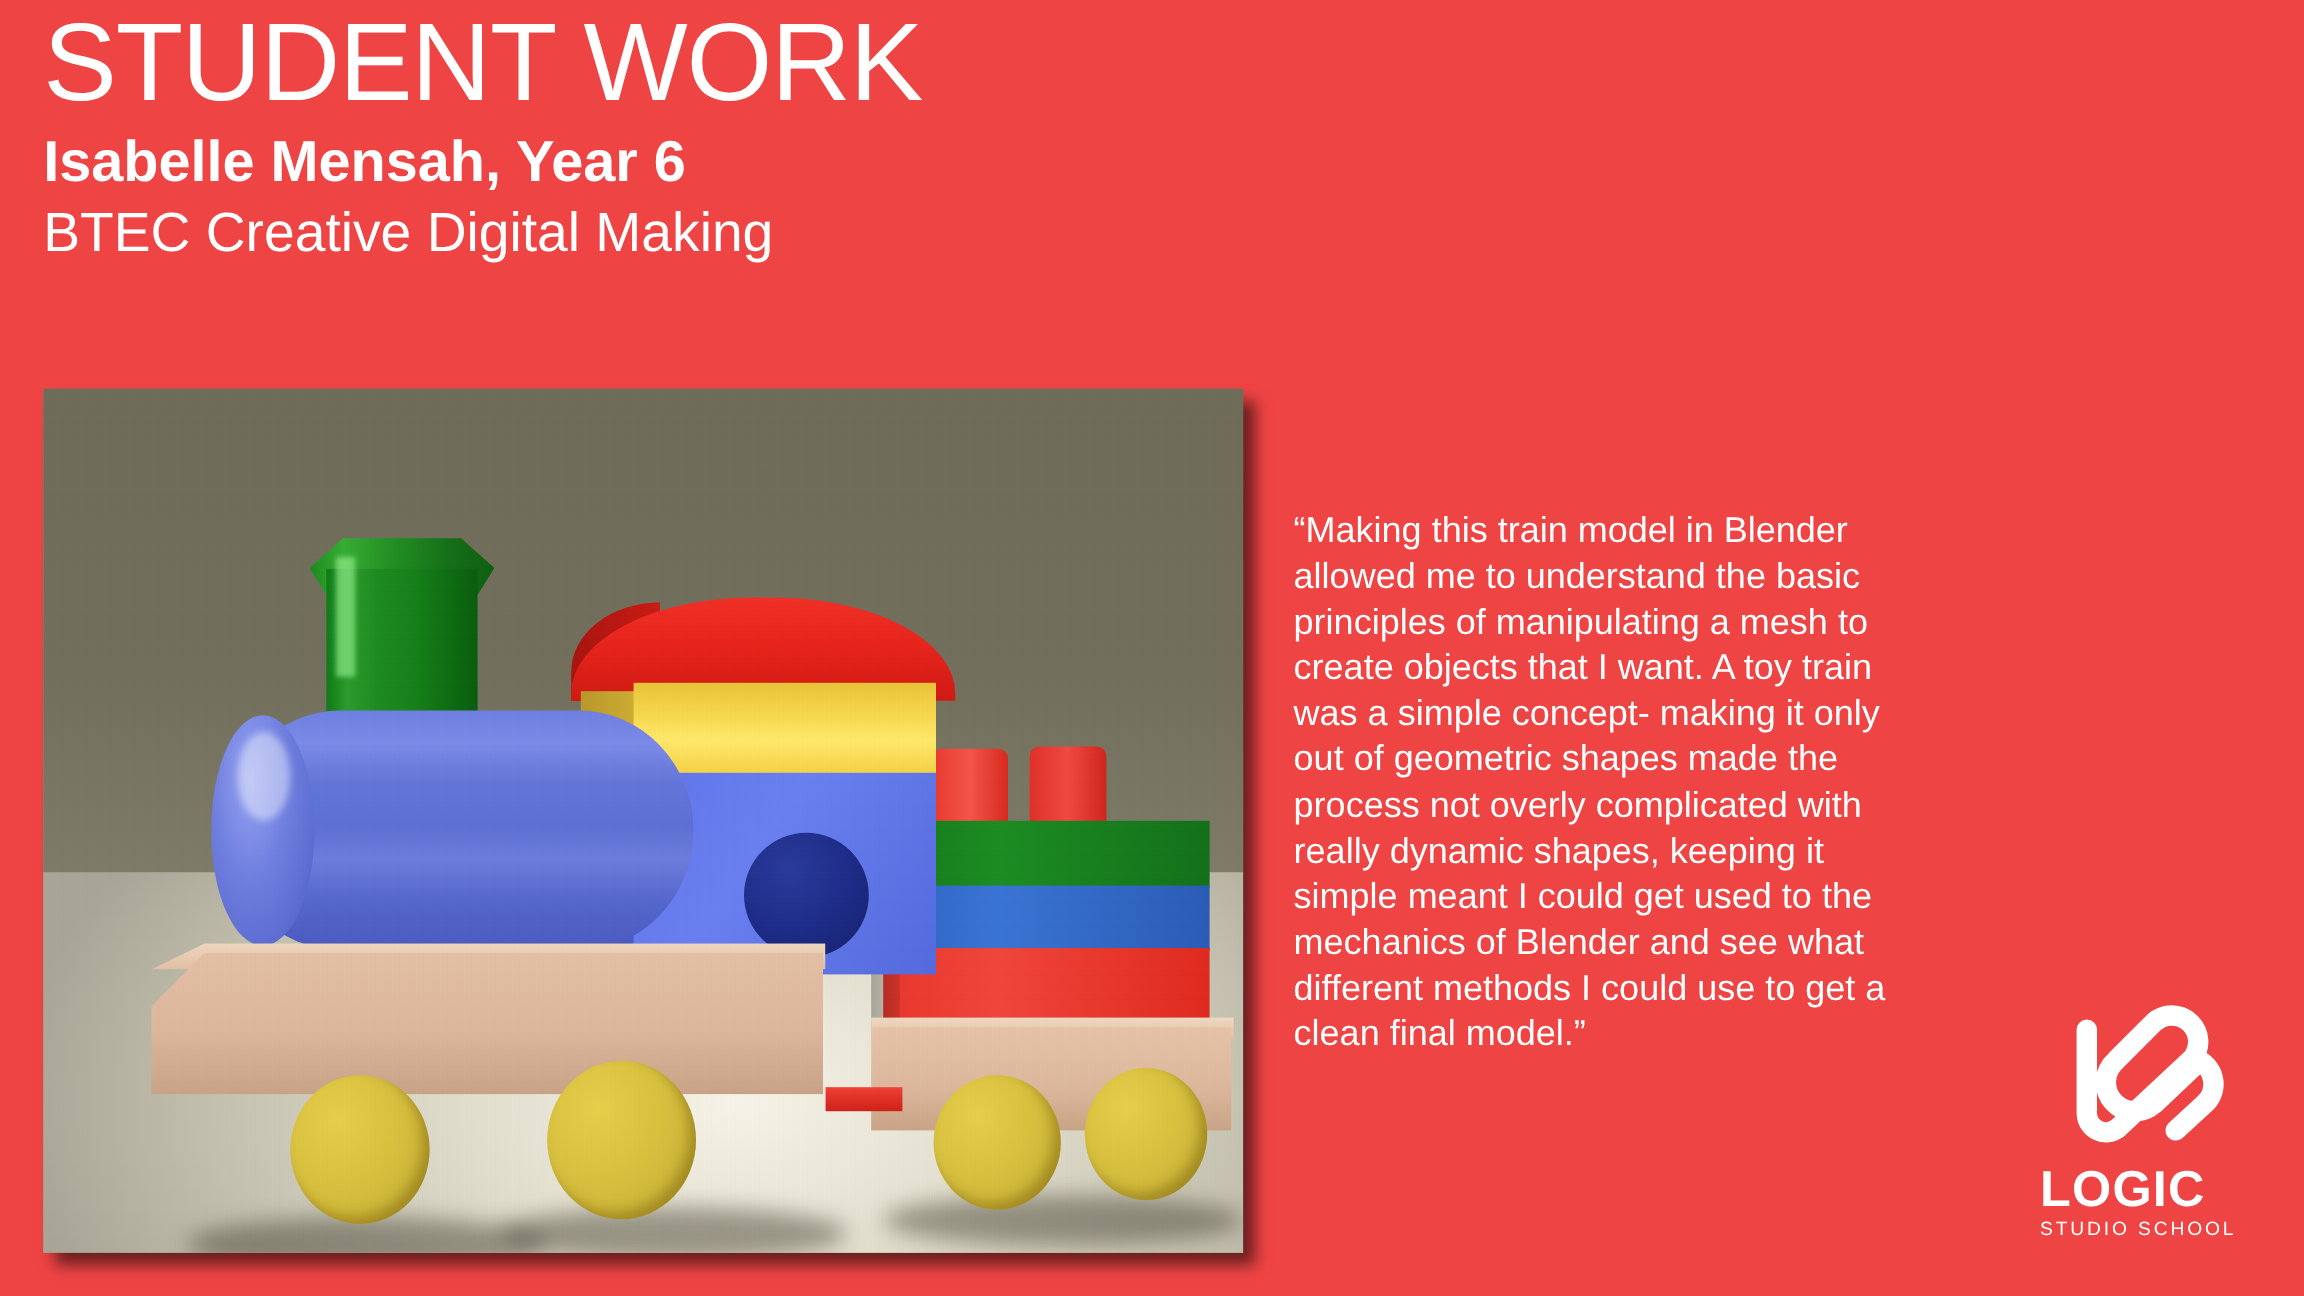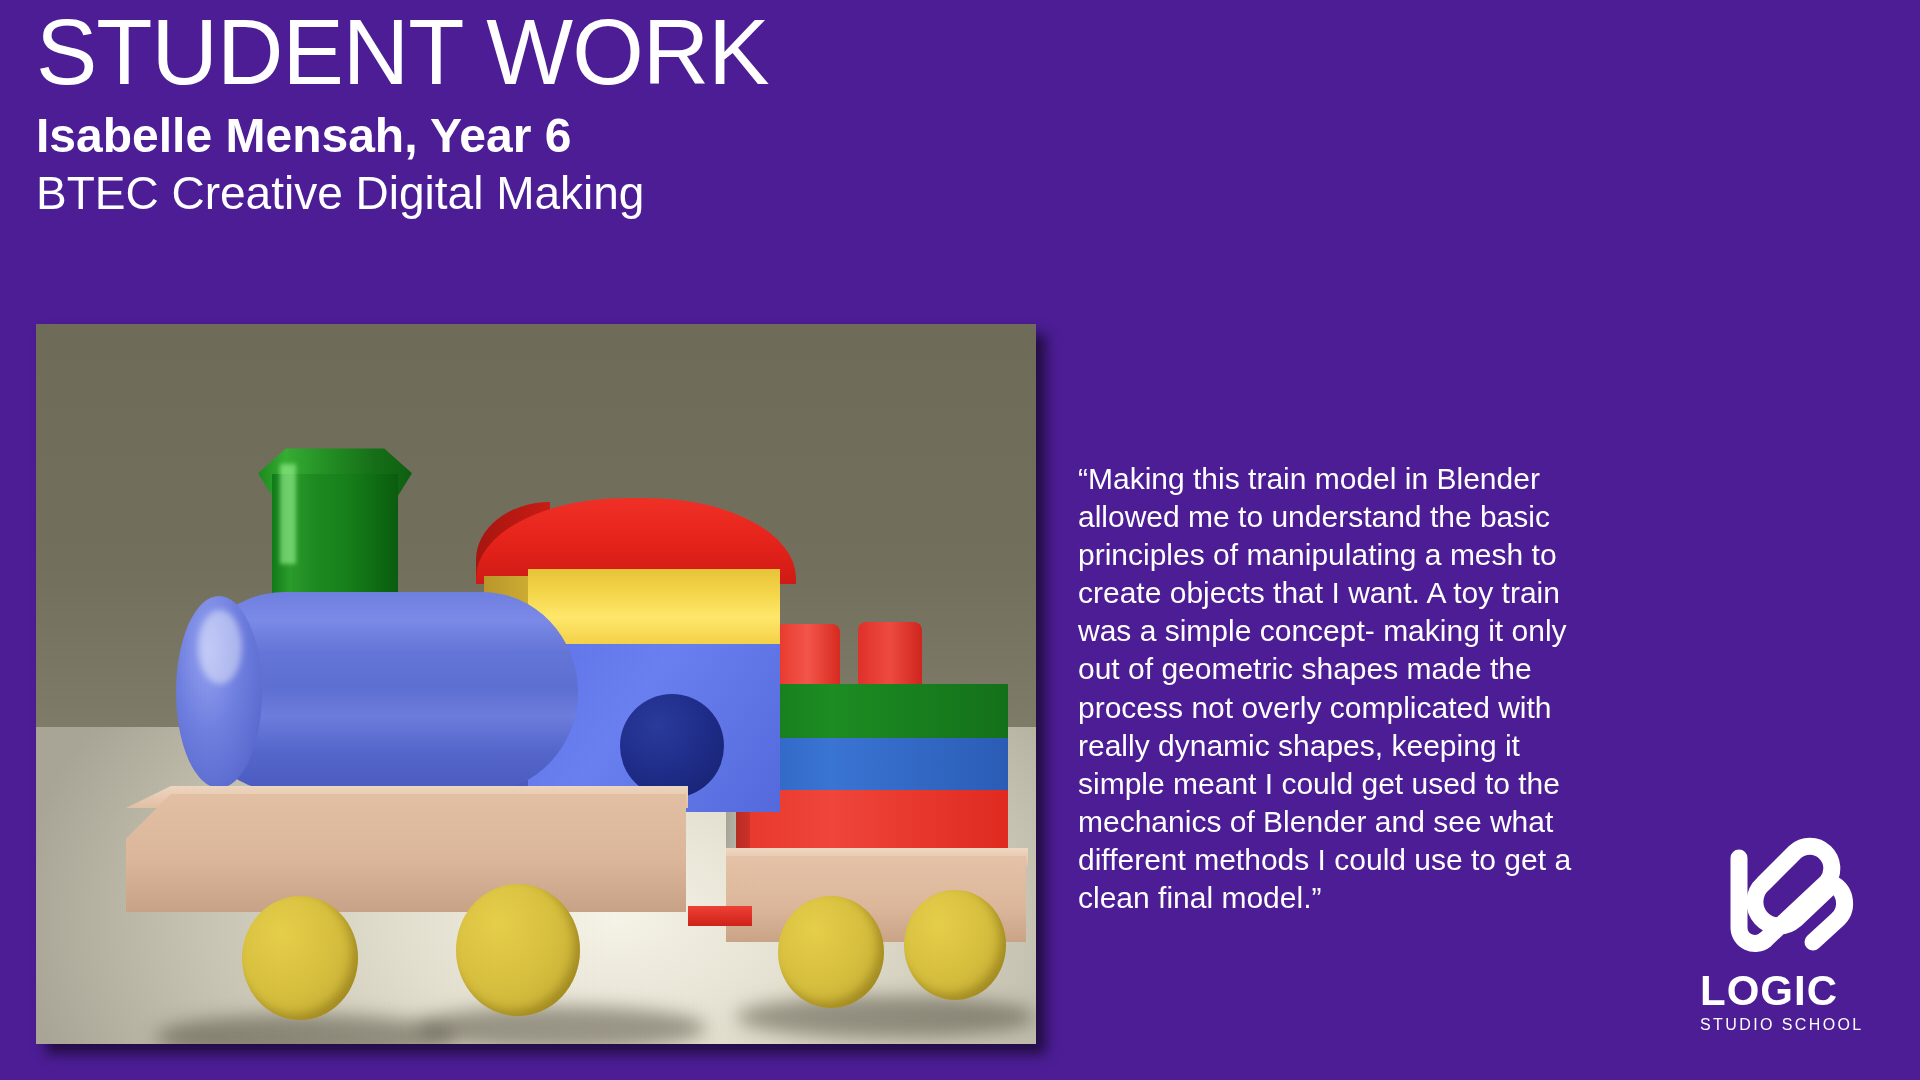--- a/index.html
+++ b/index.html
@@ -8,21 +8,21 @@
     width: 1920px;
     height: 1080px;
     overflow: hidden;
     background: #ffffff;
   }
 
   #slide {
     position: relative;
     width: 1920px;
     height: 1080px;
-    background: #4c1d95;
+    background: #ef4444;
     font-family: "Liberation Sans", sans-serif;
     color: #ffffff;
     overflow: hidden;
   }
 
   
   #header {
     position: absolute;
     left: 36px;
     top: 6px;
@@ -254,21 +254,20 @@
   }
 
   #caption {
     font-size: 29px;
     line-height: 1.27;
     font-weight: 700;
     color: #ffffff;
   }
 
   #quote {
-    margin-top: 36px;
     font-size: 30px;
     line-height: 1.27;
     font-weight: 400;
     color: #ffffff;
   }
 
   
   #logo {
     position: absolute;
     left: 1700px;

